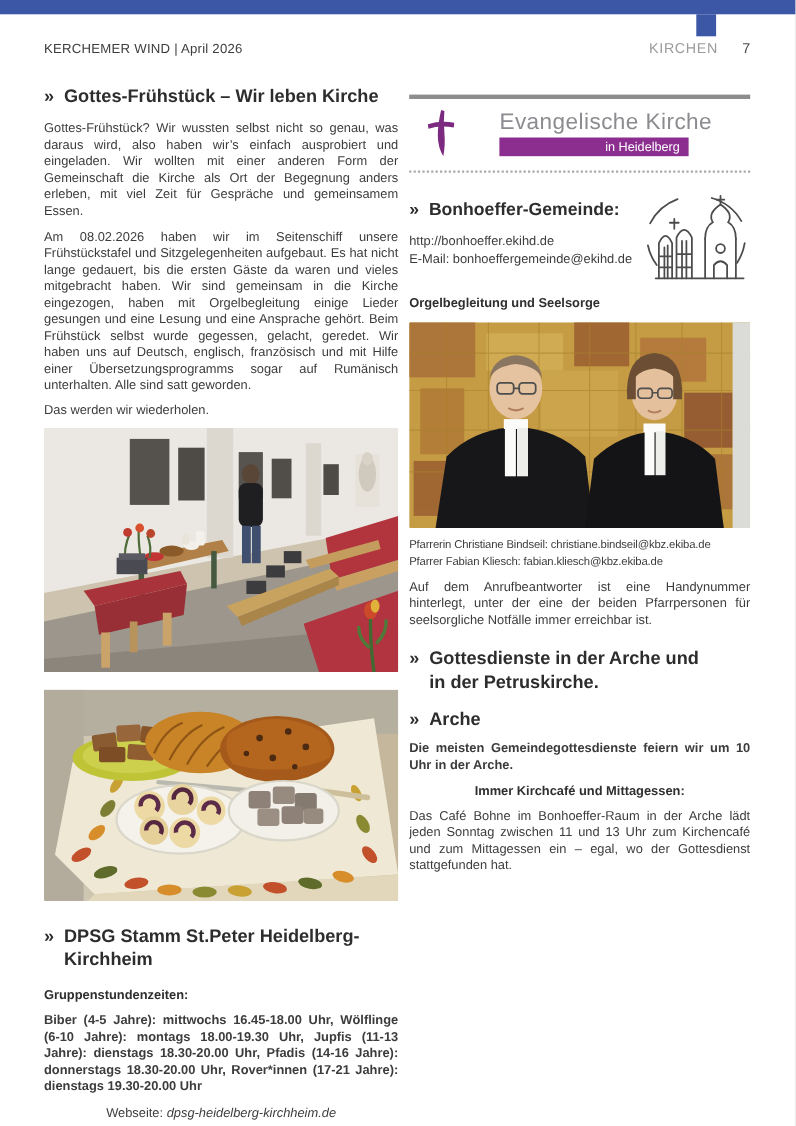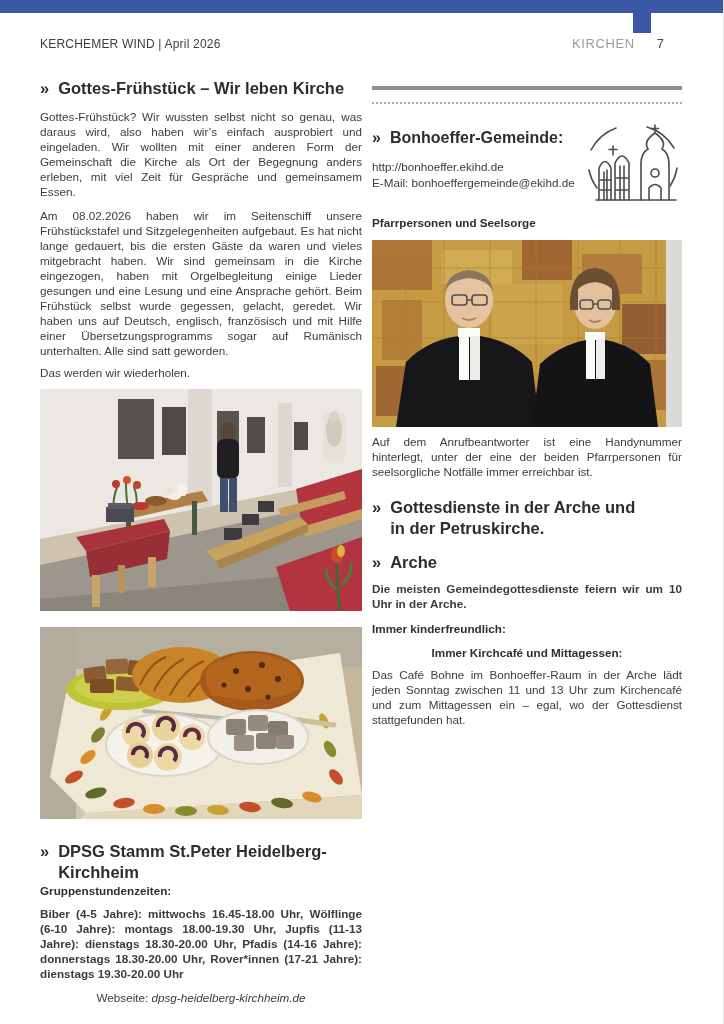--- a/index.html
+++ b/index.html
@@ -5,21 +5,21 @@
   html,body{margin:0;padding:0;}
   body{
     width:724px;height:1024px;position:relative;background:#ffffff;
     font-family:"Liberation Sans","DejaVu Sans",sans-serif;color:#3a3a3a;
     overflow:hidden;
   }
   .edge{position:absolute;right:0;top:0;bottom:0;width:1px;background:#e3e3e3;}
   
   .topbar{position:absolute;left:0;top:0;width:724px;height:13px;background:#3b57a6;}
   .toptab{position:absolute;left:633px;top:13px;width:18px;height:20px;background:#3b57a6;}
-  .header{position:absolute;left:40px;right:60px;top:36px;display:flex;justify-content:space-between;align-items:baseline;}
+  .header{position:absolute;left:40px;right:42px;top:36px;display:flex;justify-content:space-between;align-items:baseline;}
   .header .left{font-size:12px;color:#3d3d3d;letter-spacing:.2px;}
   .header .right{display:flex;gap:22px;align-items:baseline;}
   .header .section{font-size:13px;color:#9b9b9b;letter-spacing:.6px;}
   .header .pageno{font-size:13px;color:#4a4a4a;}
   
   .columns{position:absolute;left:40px;top:72px;width:642px;display:flex;gap:10px;}
   .col-l{width:322px;}
   .col-r{width:310px;}
   
   .h-main{display:flex;gap:9px;font-size:16.5px;font-weight:bold;color:#2d2d2d;line-height:21px;margin:6px 0 0;}
@@ -51,21 +51,21 @@
   .bon-links{margin-top:11px;font-size:11.7px;line-height:16px;color:#3c3c3c;}
   .bon-grid{display:grid;grid-template-columns:130px 1fr;margin-top:8px;font-size:11.7px;line-height:16px;}
   .bon-grid .hd{font-weight:bold;color:#2f2f2f;margin-bottom:6px;}
   .seel{margin-top:24px;}
   .ph3{margin-top:10px;}
   .cap-block{margin-top:8px;}
   .tel-bold{margin-top:8px;font-size:12.2px;}
   .h-serv{margin-top:18px;}
   .h-arche{margin-top:13px;}
   
-  .mt14{} .mt10{margin-top:10px;} .mt9{margin-top:9px;text-align:center;} .mt8{margin-top:8px;font-weight:bold;} .mt7{margin-top:7px;} .mt22{margin-top:22px;}
+  .mt14{margin-top:14px;} .mt10{margin-top:10px;} .mt9{margin-top:9px;text-align:center;} .mt8{margin-top:8px;font-weight:bold;} .mt7{margin-top:7px;} .mt22{margin-top:22px;}
 </style>
 </head>
 <body>
 
 <div class="topbar"></div>
 <div class="toptab"></div>
 <div class="edge"></div>
 
 <div class="header">
   <div class="left">KERCHEMER WIND | April 2026</div>
@@ -234,20 +234,32 @@
     </div>
     <div class="bold-label mt14">Gruppenstundenzeiten:</div>
     <p class="body-p mt8">Biber (4-5 Jahre): mittwochs 16.45-18.00 Uhr, Wölflinge (6-10 Jahre): montags 18.00-19.30 Uhr, Jupfis (11-13 Jahre): dienstags 18.30-20.00 Uhr, Pfadis (14-16 Jahre): donnerstags 18.30-20.00 Uhr, Rover*innen (17-21 Jahre): dienstags 19.30-20.00 Uhr</p>
     <p class="body-p mt9"><span>Webseite:</span> <span class="italic">dpsg-heidelberg-kirchheim.de</span></p>
   </div>
 
   <div class="col-r">
 
     <div class="logo-block">
       <div class="logo-topbar"></div>
+      <div class="logo-row">
+        <svg class="logo-cross" viewBox="0 0 30 44">
+          <path d="M15,1 Q12,14 12,24 Q12,35 17,43 Q19,33 18,22 Q17,11 18,2 Z" fill="#7c2a80"></path>
+          <path d="M3,14 Q14,10.5 27,12.5 L26.5,17 Q14,14.8 3.5,18 Z" fill="#7c2a80"></path>
+        </svg>
+        <div class="logo-main">
+          <div class="logo-title">Evangelische Kirche</div>
+          <div class="logo-purplebar">
+            <span class="logo-sub">in Heidelberg</span>
+          </div>
+        </div>
+      </div>
       <hr class="dotted">
     </div>
 
     <div class="bon">
       <svg class="church-icon" viewBox="0 0 98 88">
         <g stroke="#4c4c4c" stroke-width="1.6" fill="none" stroke-linecap="round">
           <path d="M7,28 A46,46 0 0 1 32,6"></path>
           <path d="M63,5 A46,46 0 0 1 90,26"></path>
           <path d="M5,48 A46,46 0 0 0 13,66"></path>
           <path d="M93,46 A46,46 0 0 1 86,64"></path>
@@ -267,21 +279,21 @@
         <span class="mk">»</span>
         <span>Bonhoeffer-Gemeinde:</span>
       </div>
       <div class="bon-links">
         <div>http://bonhoeffer.ekihd.de</div>
         <div>E-Mail: bonhoeffergemeinde@ekihd.de</div>
       </div>
     </div>
 
     <div class="seel">
-      <div class="bold-label">Pfarrpersonen und Seelsorge</div>
+      <div class="bold-label">Orgelbegleitung und Seelsorge</div>
 
       <svg class="photo ph3" width="310" height="187" viewBox="0 0 310 187">
         <rect width="310" height="187" fill="#c59c44"></rect>
         <g opacity="0.85">
           <rect x="0" y="0" width="60" height="50" fill="#a76f38"></rect>
           <rect x="10" y="60" width="40" height="60" fill="#b07a36"></rect>
           <rect x="70" y="10" width="70" height="34" fill="#d2ae56"></rect>
           <rect x="150" y="0" width="50" height="40" fill="#9a5e31"></rect>
           <rect x="210" y="14" width="60" height="40" fill="#b2763d"></rect>
           <rect x="250" y="64" width="44" height="50" fill="#8d5330"></rect>
@@ -313,31 +325,34 @@
         <path d="M248,70 Q247,48 240,42 L240,70 Z" fill="#6b4e33"></path>
         <rect x="208" y="60" width="13" height="9" rx="3" fill="none" stroke="#4e4e4e" stroke-width="1.5"></rect>
         <rect x="226" y="60" width="13" height="9" rx="3" fill="none" stroke="#4e4e4e" stroke-width="1.5"></rect>
         <path d="M221,64 H226" stroke="#4e4e4e" stroke-width="1.5"></path>
         <path d="M217,80 Q223,84 229,80" stroke="#b08060" stroke-width="2" fill="none"></path>
         <rect x="213" y="92" width="20" height="8" fill="#fbfbf9"></rect>
         <rect x="214" y="99" width="9" height="40" fill="#fbfbf9"></rect>
         <rect x="224" y="99" width="9" height="40" fill="#ededea"></rect>
       </svg>
 
+      <div class="cap-block">
+        <div class="caption">Pfarrerin Christiane Bindseil: christiane.bindseil@kbz.ekiba.de</div>
+        <div class="caption">Pfarrer Fabian Kliesch: fabian.kliesch@kbz.ekiba.de</div>
+      </div>
       <p class="body-p mt7">Auf dem Anrufbeantworter ist eine Handynummer hinterlegt, unter der eine der beiden Pfarrpersonen für seelsorgliche Notfälle immer erreichbar ist.</p>
     </div>
 
     <div class="h-main h-serv">
       <span class="mk">»</span>
       <span class="pre">Gottesdienste in der Arche und
 in der Petruskirche.</span>
     </div>
     <div class="h-main h-arche">
       <span class="mk">»</span>
       <span>Arche</span>
     </div>
 
     <p class="body-p mt8">Die meisten Gemeindegottesdienste feiern wir um 10 Uhr in der Arche.</p>
-    <div class="bold-label mt10">Immer kinderfreundlich:</div>
     <div class="bold-label mt9">Immer Kirchcafé und Mittagessen:</div>
     <p class="body-p mt7">Das Café Bohne im Bonhoeffer-Raum in der Arche lädt jeden Sonntag zwischen 11 und 13 Uhr zum Kirchencafé und zum Mittagessen ein – egal, wo der Gottesdienst stattgefunden hat.</p>
   </div>
 </div>
 
 </body></html>

